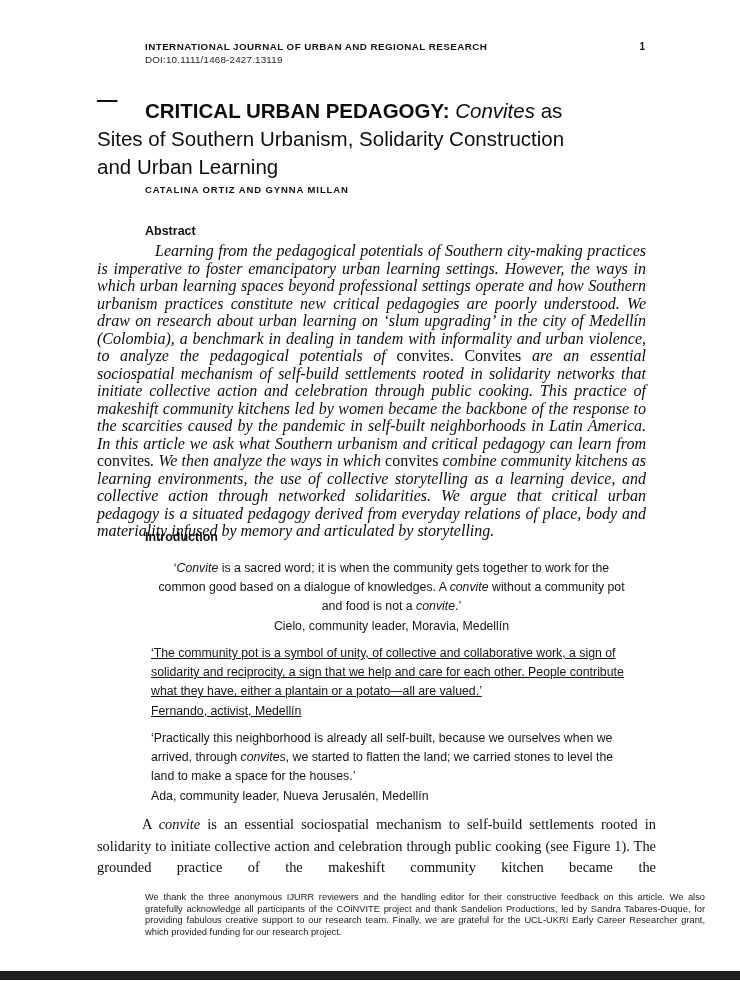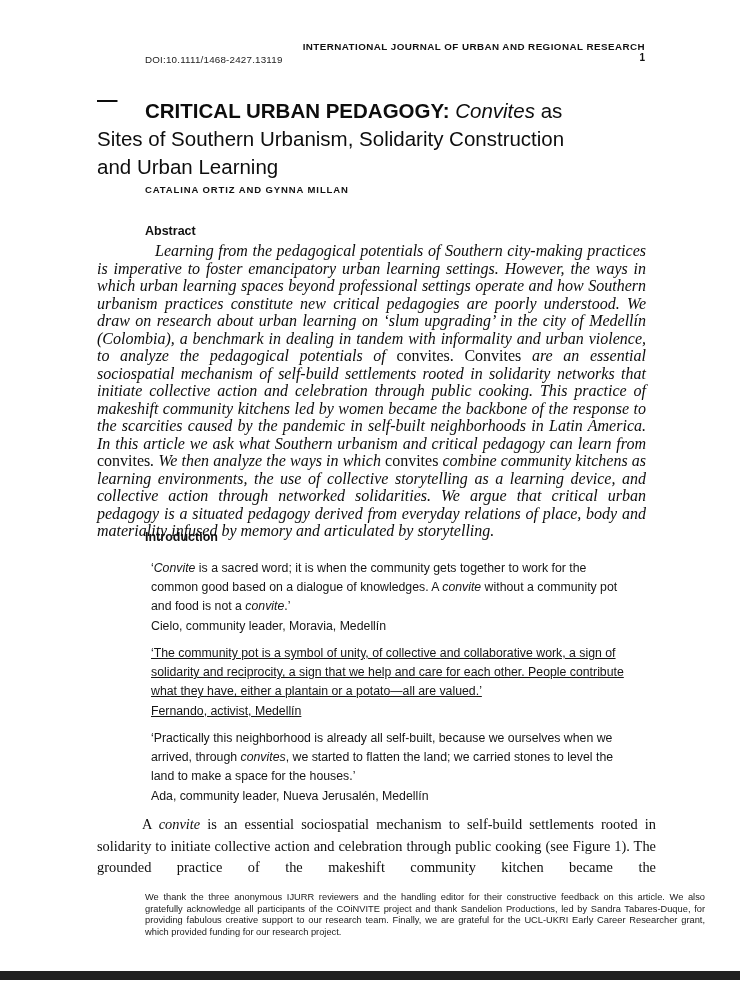--- a/index.html
+++ b/index.html
@@ -3,21 +3,21 @@
 <meta charset="utf-8">
 <style>
   * { margin:0; padding:0; box-sizing:border-box; }
   html,body { background:#ffffff; }
   body { width:740px; height:981px; position:relative; overflow:hidden;
          font-family:"Liberation Sans", sans-serif; color:#111; }
   .page { position:absolute; inset:0; background:#ffffff; }
 
   
   .journal-header { position:absolute; left:145px; top:41px; width:500px;
-    display:flex; justify-content:space-between; align-items:flex-end;flex-direction:column; }
+    display:flex; justify-content:space-between; align-items:center; }
   .journal-name { font-weight:bold; font-size:9.8px; letter-spacing:0.45px; }
   .page-number { font-weight:bold; font-size:10px; }
   .doi { position:absolute; left:145px; top:54px; font-size:9.8px; letter-spacing:0.2px; color:#222; }
 
   
   .title { position:absolute; left:97px; top:85px; width:575px;
     font-size:20.5px; line-height:28px; color:#0d0d0d; }
   .title-dash { position:absolute; left:0; top:0; font-weight:bold; }
   .title-line1 { padding-left:48px;margin-top:12px; }
   .s-b { font-weight:bold; }
@@ -33,21 +33,21 @@
   .abstract-text { position:absolute; left:97px; top:242px; width:549px;
     font-family:"Liberation Serif", serif; font-style:italic;
     font-size:16px; line-height:17.5px; text-align:justify; text-indent:58px;
     color:#0d0d0d; }
 
   
   .intro-heading { position:absolute; left:145px; top:530px;
     font-weight:bold; font-size:12.5px; }
   .quote { position:absolute; left:151px; width:481px;
     font-size:12.3px; line-height:19.2px; color:#151515; }
-  .quote-1 { top:559px; }
+  .quote-1 { top:559px;text-align:center; }
   .quote-2 { top:644px;text-decoration:underline; }
   .quote-3 { top:729px; }
   .attribution { font-style:normal; }
 
   
   .body-par { position:absolute; left:97px; top:814px; width:559px;
     font-family:"Liberation Serif", serif; font-size:14.4px; line-height:21.6px;
     text-align:justify; text-align-last:justify; text-indent:45px; color:#0d0d0d; }
 
   

